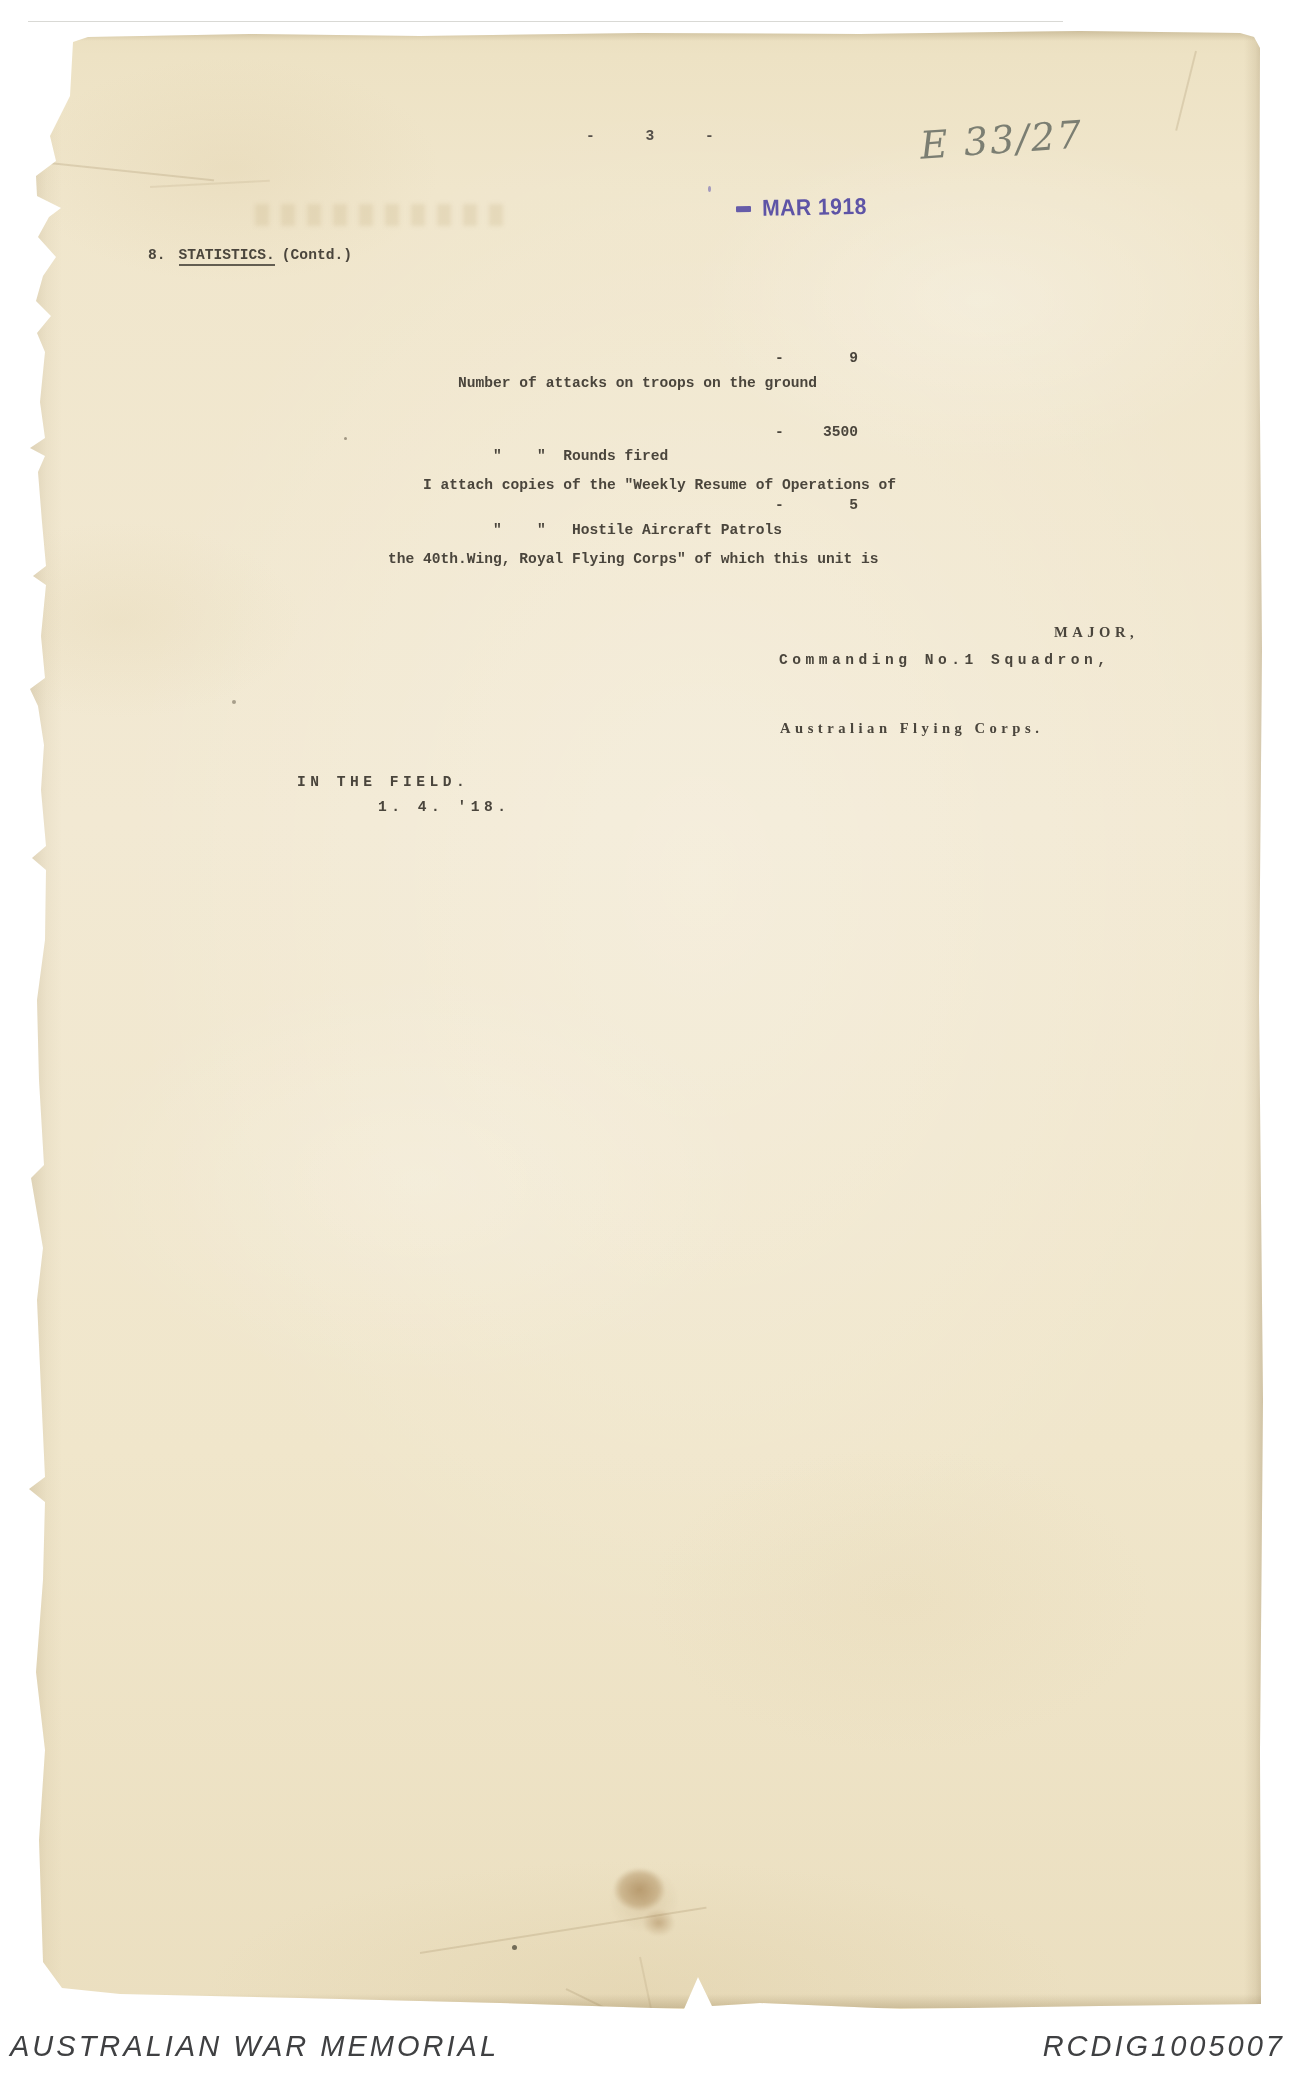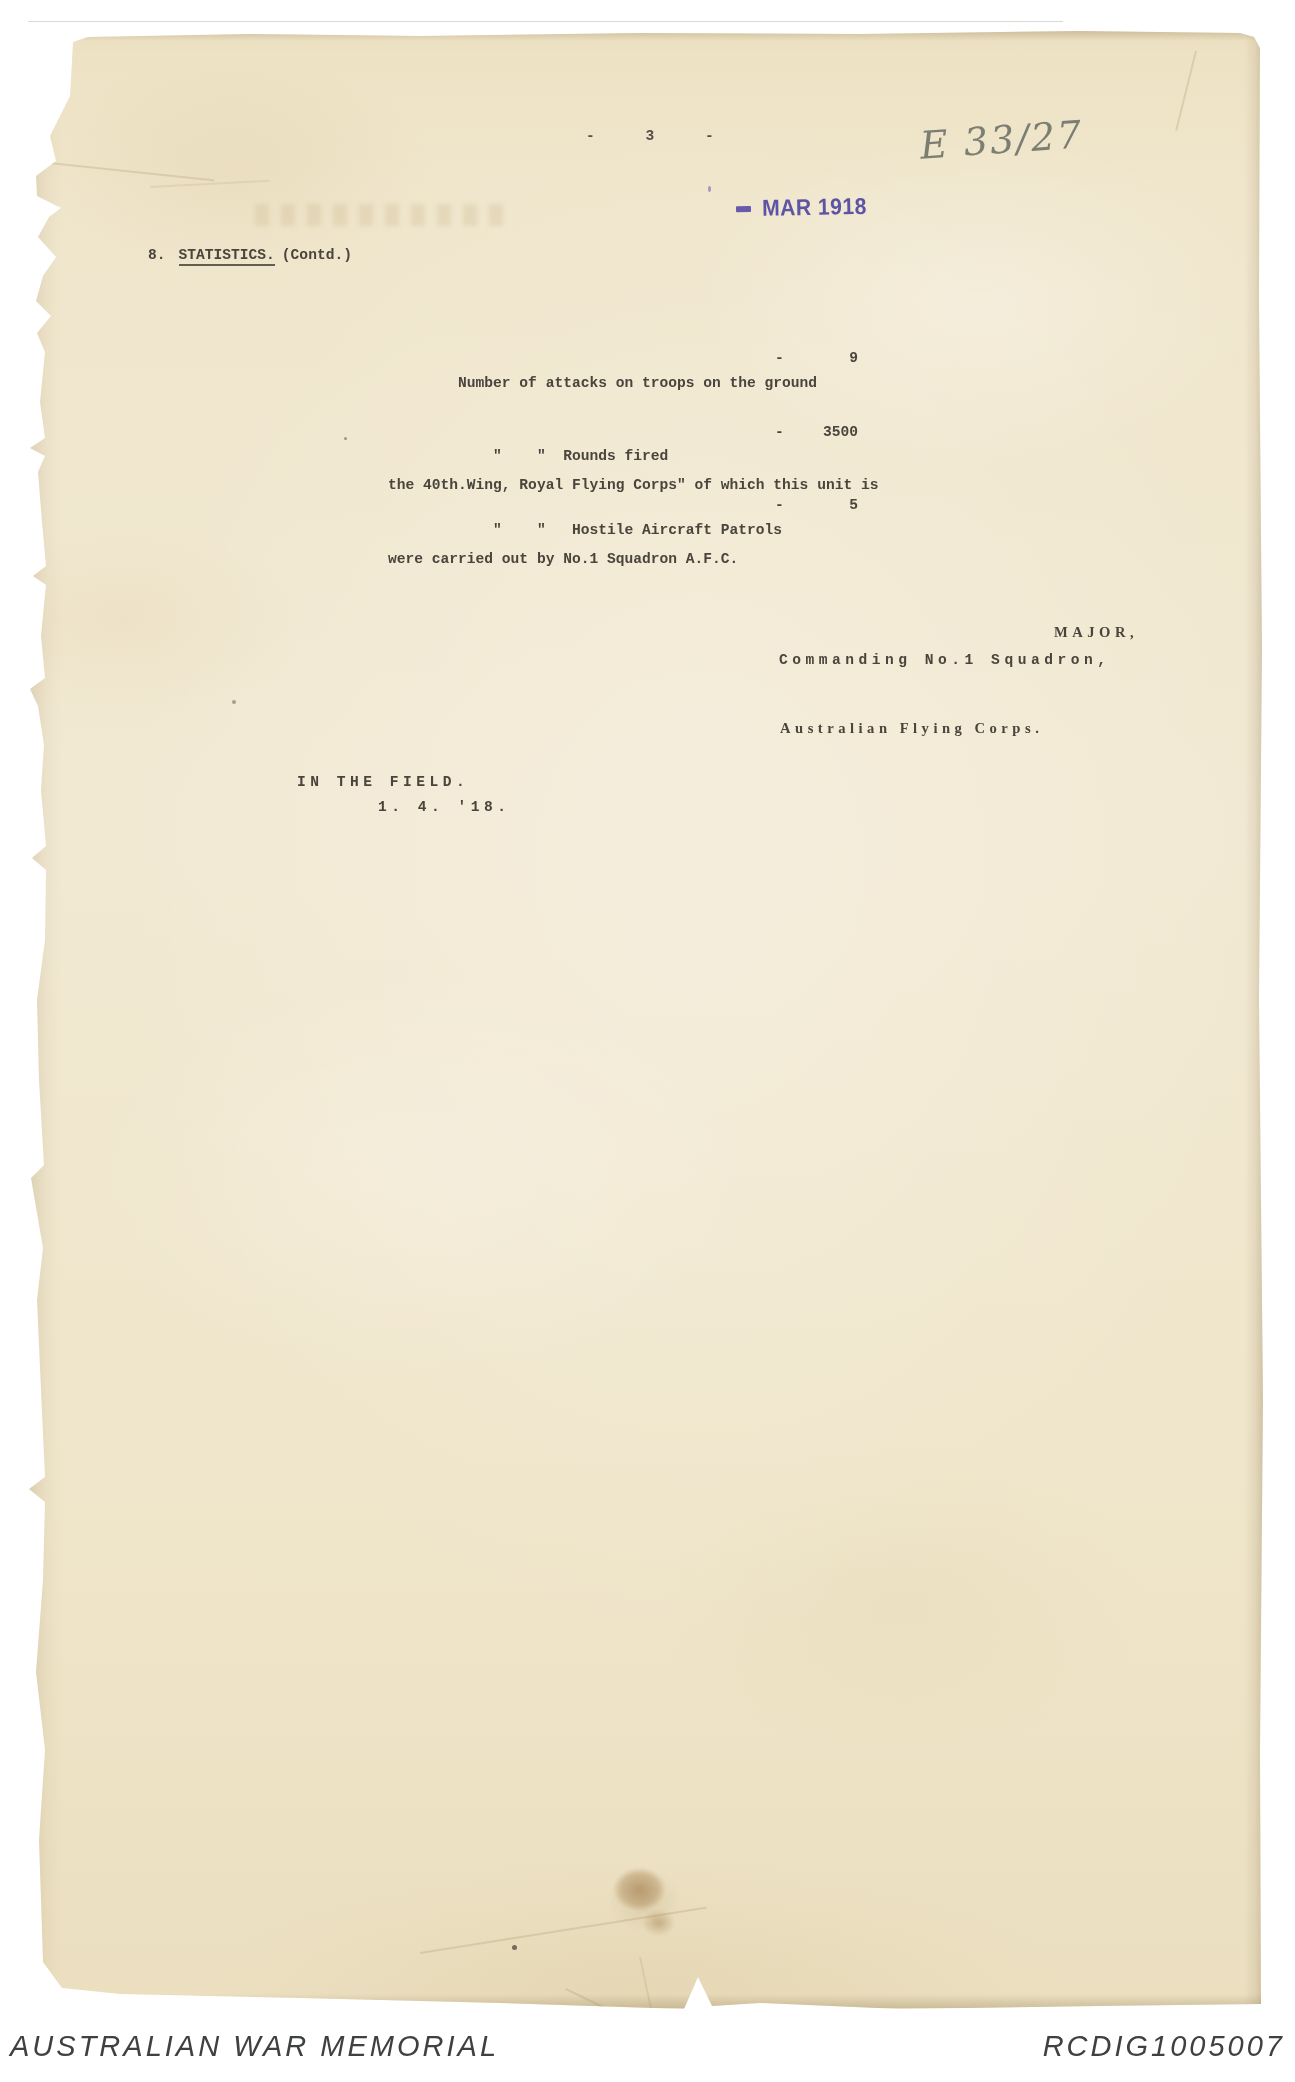--- a/index.html
+++ b/index.html
@@ -137,22 +137,22 @@
         <span class="stat-val">3500</span>
       </div>
       <div class="stat-row">
         <span>    "    "   Hostile Aircraft Patrols</span>
         <span class="stat-sep">-</span>
         <span class="stat-val">5</span>
       </div>
     </div>
 
     <div class="tw para">
+      <div>    I attach copies of the "Weekly Resume of Operations of</div>
       <div>the 40th.Wing, Royal Flying Corps" of which this unit is</div>
-      <div>were carried out by No.1 Squadron A.F.C.</div>
     </div>
 
     <div class="tw sig sig-rank">MAJOR,</div>
     <div class="tw sig sig-cmd">Commanding No.1 Squadron,</div>
     <div class="tw sig sig-corps">Australian Flying Corps.</div>
 
     <div class="tw field-loc">IN THE FIELD.</div>
     <div class="tw field-date">1. 4. '18.</div>
   </div>
 

